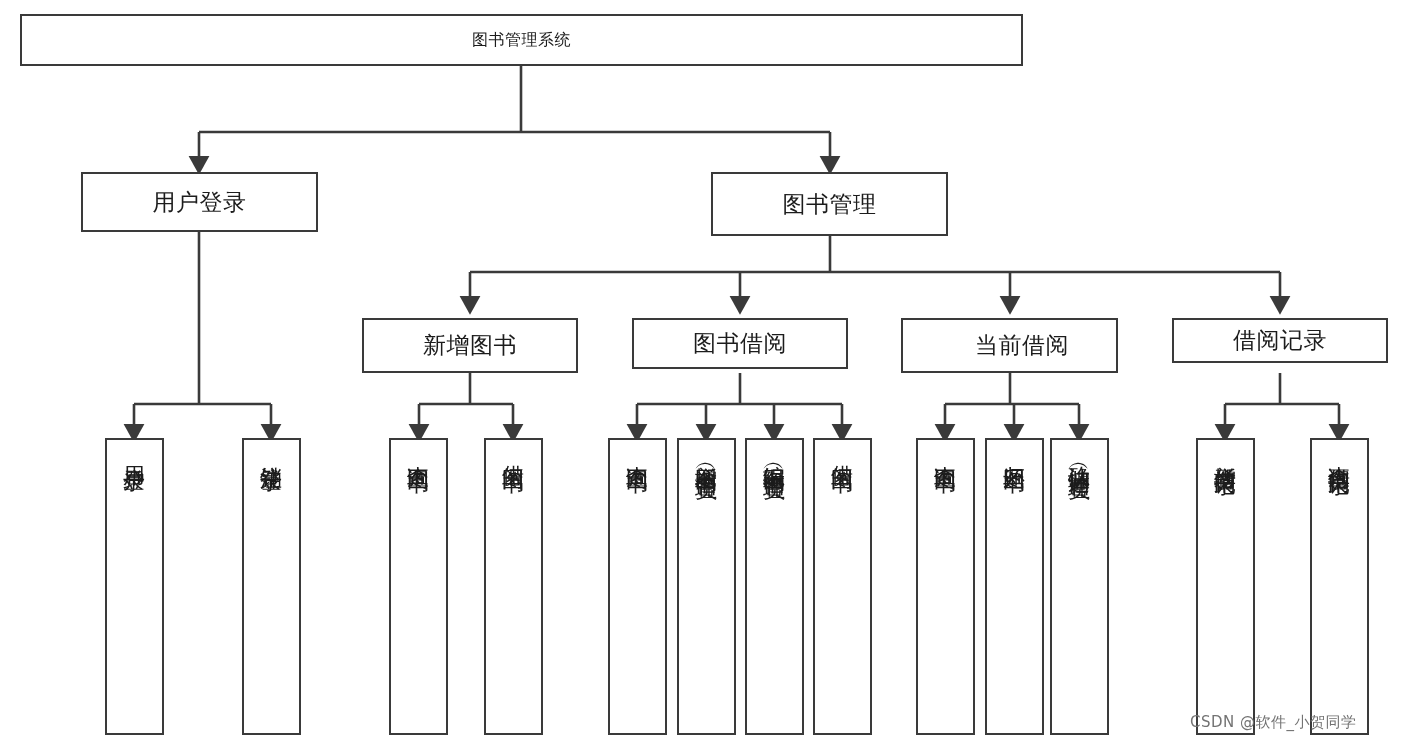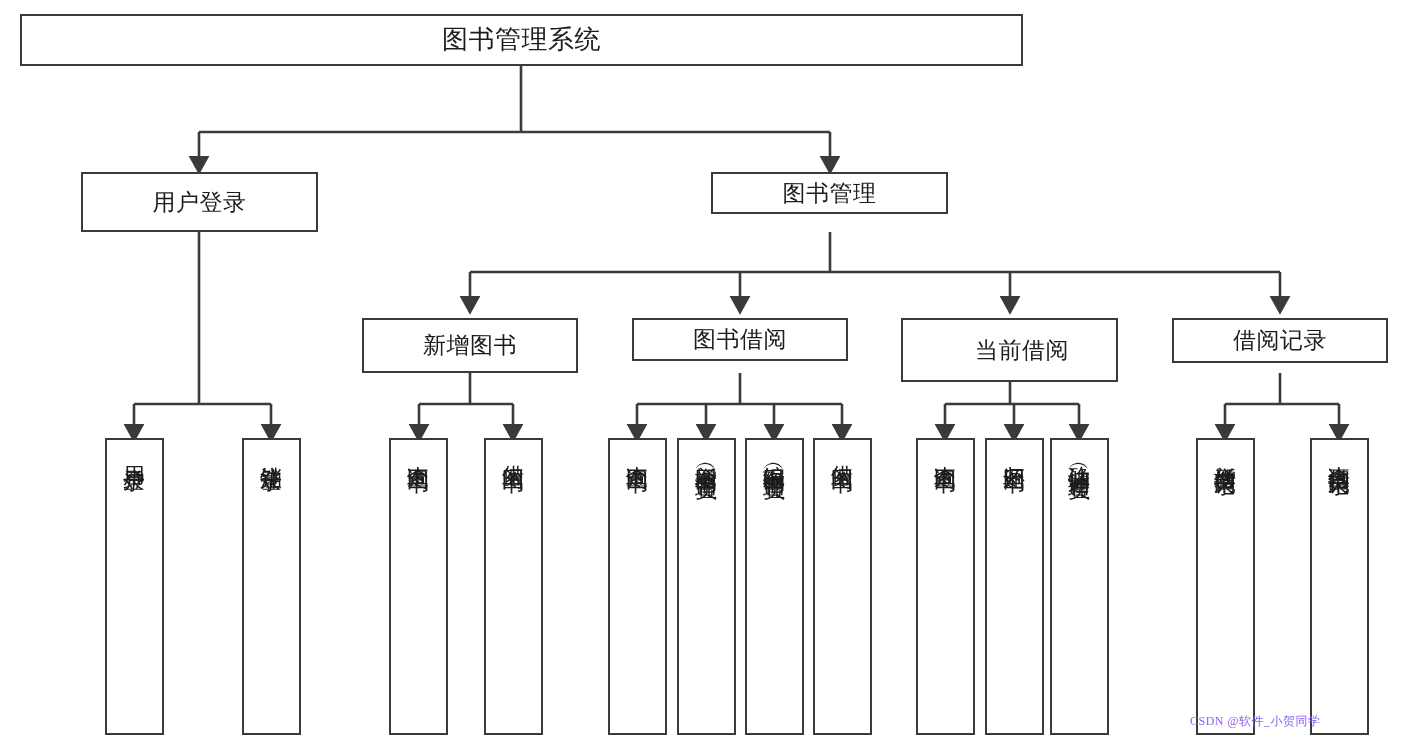--- a/index.html
+++ b/index.html
@@ -42,45 +42,44 @@
     text-align: center;
     line-height: 1.15;
     white-space: nowrap;
   }
   
   .node.horiz .node-label {
     font-size: 23px;
     letter-spacing: 0.5px;
   }
   .node.root .node-label {
-    font-size: 26px;
+    font-size: 16px;
   }
   
   .node.vert {
     align-items: flex-start;
     padding-top: 8px;
   }
   .node.vert .node-label {
     writing-mode: vertical-rl;
     text-orientation: upright;
     -webkit-writing-mode: vertical-rl;
     font-size: 22px;
     line-height: 1.05;
     letter-spacing: 2px;
     white-space: nowrap;
   }
   .watermark {
     position: absolute;
-    color: #8b5cf6;
-    font-size: 12px;
+    color: #737373;
+    font-size: 15px;
     letter-spacing: 0.5px;
     z-index: 6;
     white-space: nowrap;
     user-select: none;
-    font-family: Liberation Serif, serif;
   }
 </style>
 </head>
 <body>
 
 <div id="diagram-canvas">
 
   <svg id="edge-layer" viewBox="0 0 1405 747" width="1405" height="747" xmlns="http://www.w3.org/2000/svg">
     <defs>
       <marker id="arrow" markerWidth="9" markerHeight="9" refX="1.5" refY="4.2" orient="auto" markerUnits="strokeWidth">
@@ -132,33 +131,33 @@
   </svg>
 
   <div class="node horiz root" style="left:20px; top:14px; width:1003px; height:52px;">
     <span class="node-label">图书管理系统</span>
   </div>
 
   <div class="node horiz" style="left:81px; top:172px; width:237px; height:60px;">
     <span class="node-label">用户登录</span>
   </div>
 
-  <div class="node horiz" style="left:711px; top:172px; width:237px; height:42px;">
+  <div class="node horiz" style="left:711px; top:172px; width:237px; height:64px;">
     <span class="node-label">图书管理</span>
   </div>
 
   <div class="node horiz" style="left:362px; top:318px; width:216px; height:55px;">
     <span class="node-label">新增图书</span>
   </div>
 
-  <div class="node horiz" style="left:632px; top:318px; width:216px; height:43px;">
+  <div class="node horiz" style="left:632px; top:318px; width:216px; height:51px;">
     <span class="node-label">图书借阅</span>
   </div>
 
-  <div class="node horiz" style="left:901px; top:318px; width:217px; height:64px;padding-left:25px;">
+  <div class="node horiz" style="left:901px; top:318px; width:217px; height:55px;padding-left:25px;">
     <span class="node-label">当前借阅</span>
   </div>
 
   <div class="node horiz" style="left:1172px; top:318px; width:216px; height:45px;">
     <span class="node-label">借阅记录</span>
   </div>
 
   <div class="node vert" style="left:105px; top:438px; width:59px; height:297px;">
     <span class="node-label">用户登录</span>
   </div>

